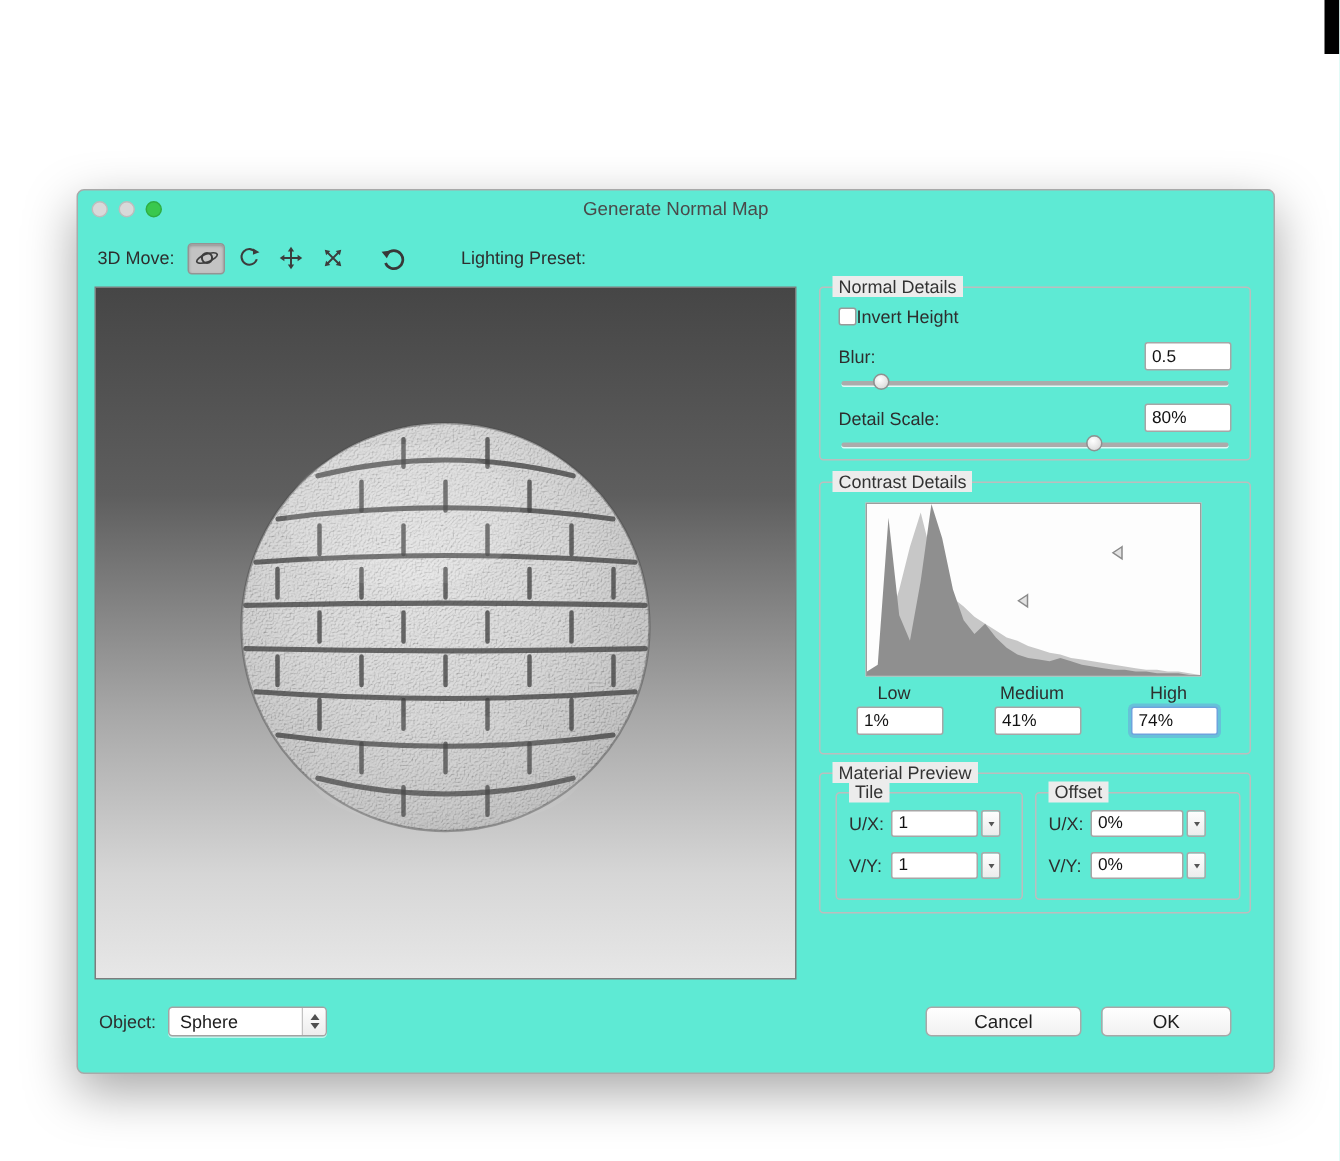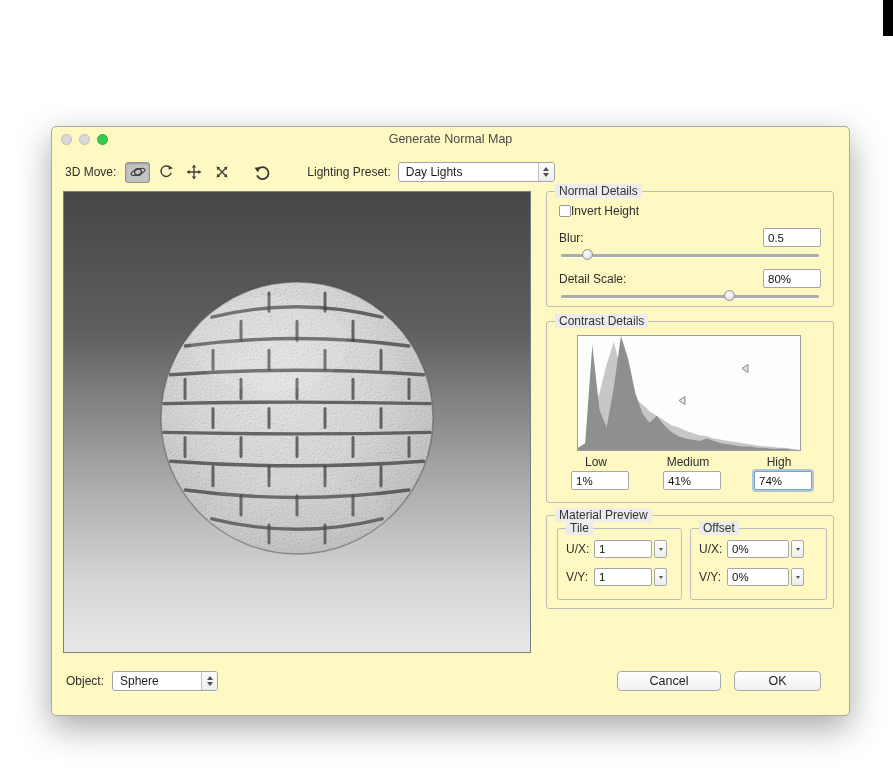--- a/index.html
+++ b/index.html
@@ -1,20 +1,20 @@
 <!DOCTYPE html>
 <html><head>
 <meta charset="utf-8">
 <style>
   html,body{margin:0;padding:0;background:#fff;}
   .screen{position:relative;width:893px;height:774px;background:#fff;overflow:hidden;
           font-family:"Liberation Sans",sans-serif;color:#2e2e2e;}
   .artifact{position:absolute;top:0;right:0;width:10px;height:36px;background:#000;}
   
-  .window{position:absolute;left:51px;top:126px;width:797px;height:588px;background:#fef9c3;
+  .window{position:absolute;left:51px;top:126px;width:797px;height:588px;background:#5eead4;
           border:1px solid #a9a9a9;border-radius:5px;box-shadow:0 12px 34px rgba(0,0,0,.35);}
   .titlebar{position:absolute;left:0;top:0;right:0;height:25px;border-radius:5px 5px 0 0;}
   .traffic{position:absolute;left:9px;top:7px;display:flex;gap:7px;}
   .tl{width:11px;height:11px;border-radius:50%;box-sizing:border-box;}
   .tl.grey{background:#d9d9d9;border:1px solid #bdbdbd;}
   .tl.green{background:#39c84e;border:1px solid #2fae42;}
   .title{position:absolute;left:0;right:0;top:5px;text-align:center;font-size:12.5px;color:#4a4a4a;}
   
   .toolbar{position:absolute;left:13px;top:32px;right:13px;height:26px;display:flex;align-items:center;font-size:12px;}
   .tb-label{color:#2e2e2e;margin-right:9px;}
@@ -140,27 +140,20 @@
       </div>
       <div class="reset-btn">
         <span>
           <svg class="icon" width="18" height="17" viewBox="0 0 18 17">
             <path d="M5,5.2 A6,6 0 1,1 4,11.4" fill="none" stroke="#383838" stroke-width="1.8"></path>
             <polygon points="1.4,3.8 7.6,3.0 4.9,8.2" fill="#383838"></polygon>
           </svg>
         </span>
       </div>
       <span class="tb-label light-label">Lighting Preset:</span>
-      <div class="combo lighting">
-        <span class="txt">Day Lights</span>
-        <span class="updown">
-            <span class="arr-up"></span>
-            <span class="arr-dn"></span>
-          </span>
-      </div>
     </div>
 
     <div class="preview">
       <svg id="sphere-svg" width="466" height="460" viewBox="0 0 466 460">
         <defs>
           <linearGradient id="bgGrad" x1="0" y1="0" x2="0" y2="1">
             <stop offset="0" stop-color="#464646"></stop>
             <stop offset="0.3" stop-color="#5e5e5e"></stop>
             <stop offset="0.62" stop-color="#a8a8a8"></stop>
             <stop offset="0.85" stop-color="#d6d6d6"></stop>

